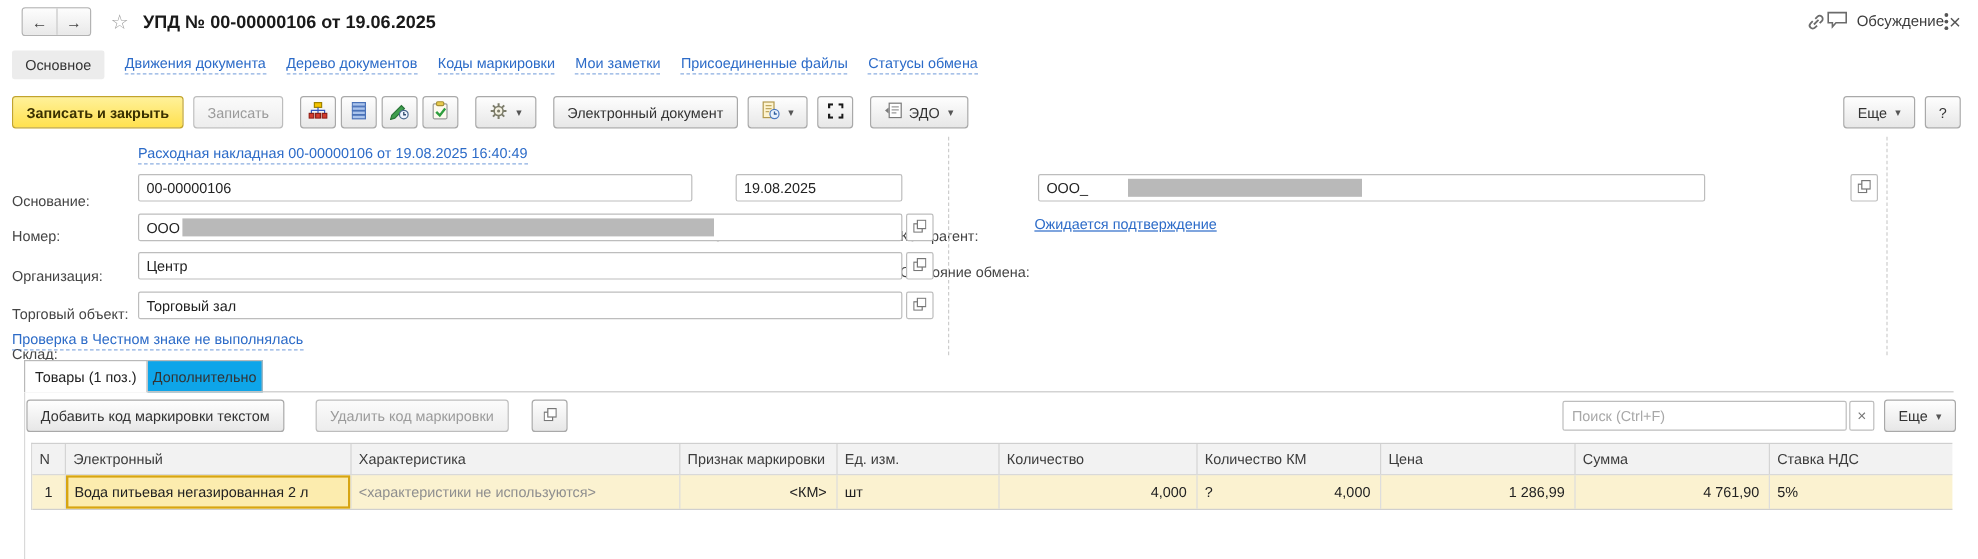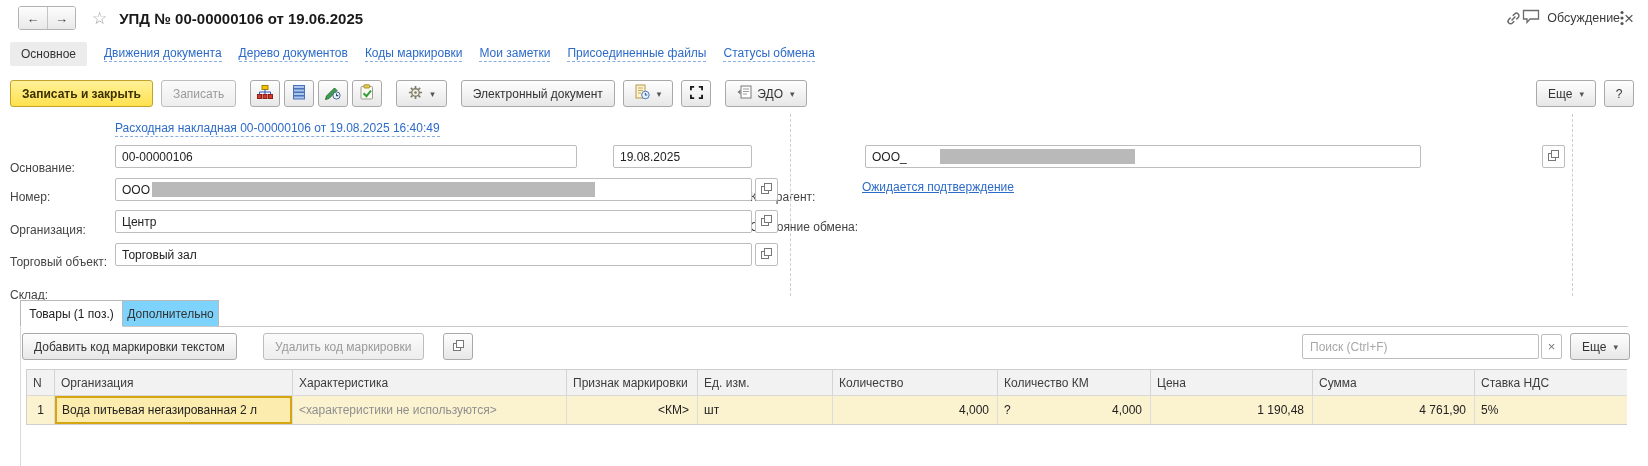--- a/index.html
+++ b/index.html
@@ -37,21 +37,21 @@
   
   .flabel { position: absolute; left: 10px; color: #444; margin-top: 40px; }
   .field { position: absolute; height: 23px; border: 1px solid #bdbdbd; border-radius: 2px; background: #fff; display: flex; align-items: center; padding: 0 6px; color: #222; cursor: text; }
   .redact { display: inline-block; height: 15px; background: #b9b9b9; margin-left: 2px; }
   .choose-btn { position: absolute; width: 23px; height: 23px; border: 1px solid #bdbdbd; border-radius: 2px; background: #fff; display: flex; align-items: center; justify-content: center; cursor: pointer; }
   .dash-sep { position: absolute; width: 0; border-left: 1px dashed #cdcdcd; }
 
   
   .ltab { position: absolute; top: 300px; height: 27px; display: flex; align-items: center; justify-content: center; border: 1px solid #b9b9b9; font-size: 12px; cursor: pointer; }
   .ltab.active { background: #fff; border-bottom: 1px solid #fff; z-index: 3; color: #222; }
-  .ltab.inactive { background: #7dd3fc; color: #333; }
+  .ltab.inactive { background: #0ea5e9; color: #333; }
   .panel-top { position: absolute; top: 326px; left: 20px; right: 20px; border-top: 1px solid #c9c9c9; z-index: 1; }
   .panel-left { position: absolute; top: 326px; left: 20px; bottom: 0; border-left: 1px solid #d9d9d9; }
 
   
   .ttool { position: absolute; top: 333px; left: 0; right: 0; height: 27px; }
   .ttool .btn { position: absolute; top: 0; }
   .search-input { position: absolute; top: 1px; left: 1302px; width: 237px; height: 25px; border: 1px solid #bdbdbd; border-radius: 2px; padding: 0 7px; font-size: 12px; font-family: "Liberation Sans", sans-serif; color: #333; }
   .search-input::placeholder { color: #a8a8a8; }
   .search-clear { position: absolute; top: 1px; left: 1541px; width: 21px; height: 25px; border: 1px solid #bdbdbd; border-radius: 2px; background: #fff; display: flex; align-items: center; justify-content: center; color: #777; font-size: 13px; cursor: pointer; }
 
@@ -287,20 +287,21 @@
   <div class="field" style="left:115px; top:243px; width:637px;">
       <span>Торговый зал</span>
     </div>
   <div class="choose-btn" style="left:755px; top:243px;">
     <span><svg width="11" height="11" viewBox="0 0 11 11">
           <rect x="0.5" y="3.5" width="7" height="7" fill="#fff" stroke="#777"></rect>
           <rect x="3.5" y="0.5" width="7" height="7" fill="#fff" stroke="#777"></rect>
         </svg></span>
   </div>
 
+  <span class="link" style="position:absolute; left:10px; top:276px;">Проверка в Честном знаке не выполнялась</span>
 
   <div class="dash-sep" style="left:790px; top:114px; height:182px;"></div>
   <div class="dash-sep" style="left:1572px; top:114px; height:182px;"></div>
 
   <div class="ltab active" style="left:20px; width:103px;">
       <span>Товары (1 поз.)</span>
     </div>
   <div class="ltab inactive" style="left:122px; width:97px;">
       <span>Дополнительно</span>
     </div>
@@ -320,21 +321,21 @@
     <span class="search-clear">×</span>
     <button class="btn" style="left:1570px;">
       <span>Еще</span>
       <span class="caret">▾</span>
     </button>
   </div>
 
   <div class="tbl">
     <div class="trow head">
       <div class="tc c0">N</div>
-      <div class="tc c1">Организация</div>
+      <div class="tc c1">Электронный</div>
       <div class="tc c2">Характеристика</div>
       <div class="tc c3">Признак маркировки</div>
       <div class="tc c4">Ед. изм.</div>
       <div class="tc c5">Количество</div>
       <div class="tc c6">Количество КМ</div>
       <div class="tc c7">Цена</div>
       <div class="tc c8">Сумма</div>
       <div class="tc c9">Ставка НДС</div>
     </div>
     <div class="trow data">
@@ -345,19 +346,19 @@
           </div>
       </div>
       <div class="tc c2 gray">&lt;характеристики не используются&gt;</div>
       <div class="tc c3 right">&lt;КМ&gt;</div>
       <div class="tc c4">шт</div>
       <div class="tc c5 right">4,000</div>
       <div class="tc c6 split">
         <span>?</span>
         <span>4,000</span>
       </div>
-      <div class="tc c7 right">1 190,48</div>
+      <div class="tc c7 right">1 286,99</div>
       <div class="tc c8 right">4 761,90</div>
       <div class="tc c9">5%</div>
     </div>
   </div>
 
 </div>
 
 </body></html>

